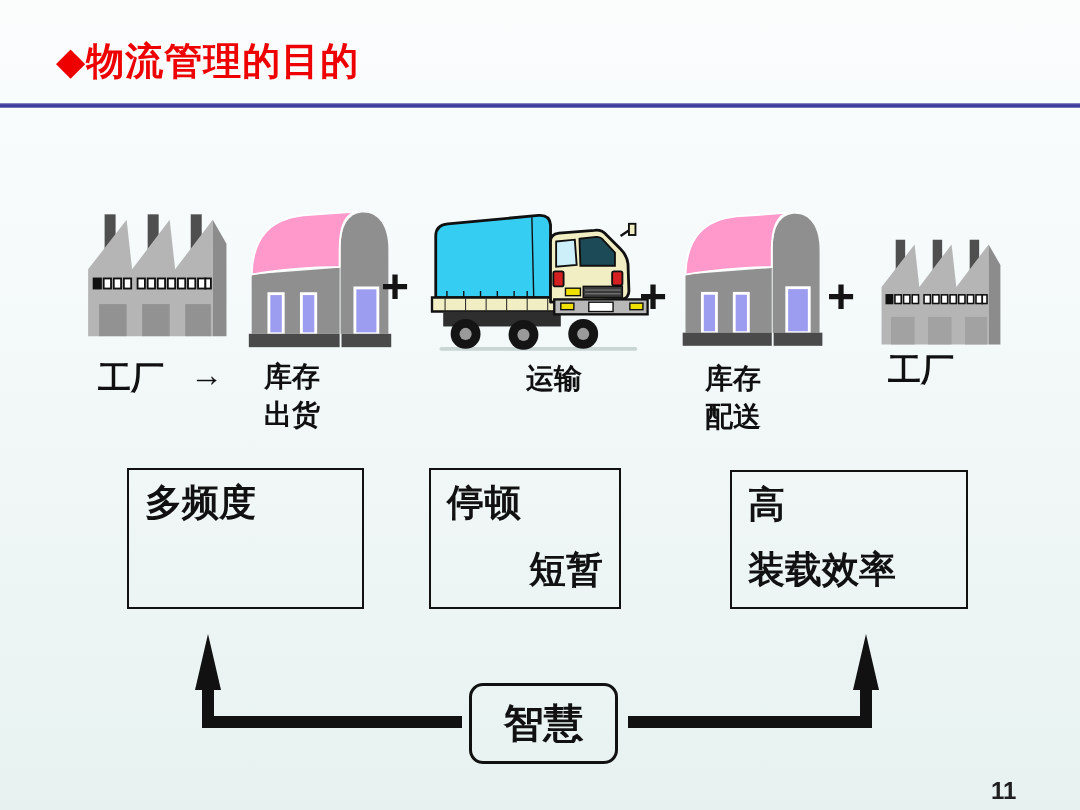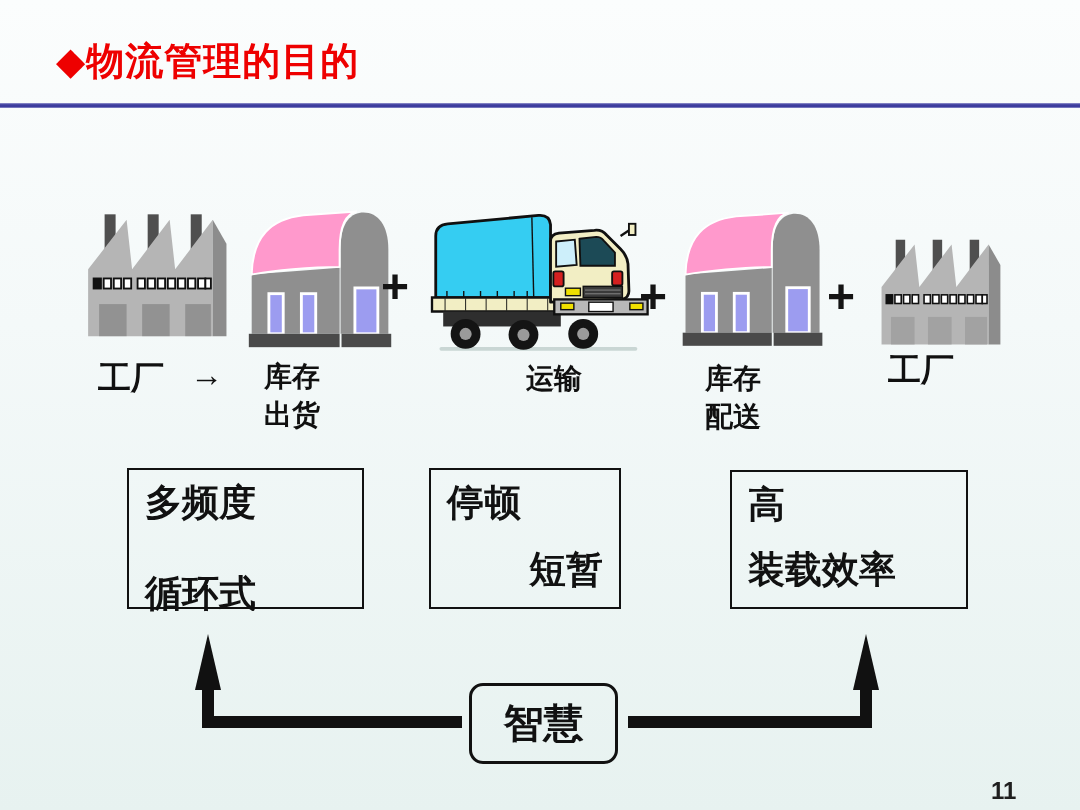--- a/index.html
+++ b/index.html
@@ -185,21 +185,20 @@
   </div>
   <div class="flow-label small-label" style="left:494px;top:360px;margin-left:32px;">运输</div>
   <div class="flow-label small-label" style="left:705px;top:360px;">
     <span>库存</span>
     <span>配送</span>
   </div>
   <div class="flow-label big-label" style="left:888px;top:348px;">工厂</div>
 
   <div class="kbox" style="left:127px;top:468px;width:237px;height:141px;gap:41px;">
     <span class="l-start">多频度</span>
-    <span class="l-start">循环式</span>
   </div>
   <div class="kbox" style="left:429px;top:468px;width:192px;height:141px;">
     <span class="l-start">停顿</span>
     <span class="l-end">短暂</span>
   </div>
   <div class="kbox" style="left:730px;top:470px;width:238px;height:139px;">
     <span class="l-start">高</span>
     <span class="l-start">装载效率</span>
   </div>
 

